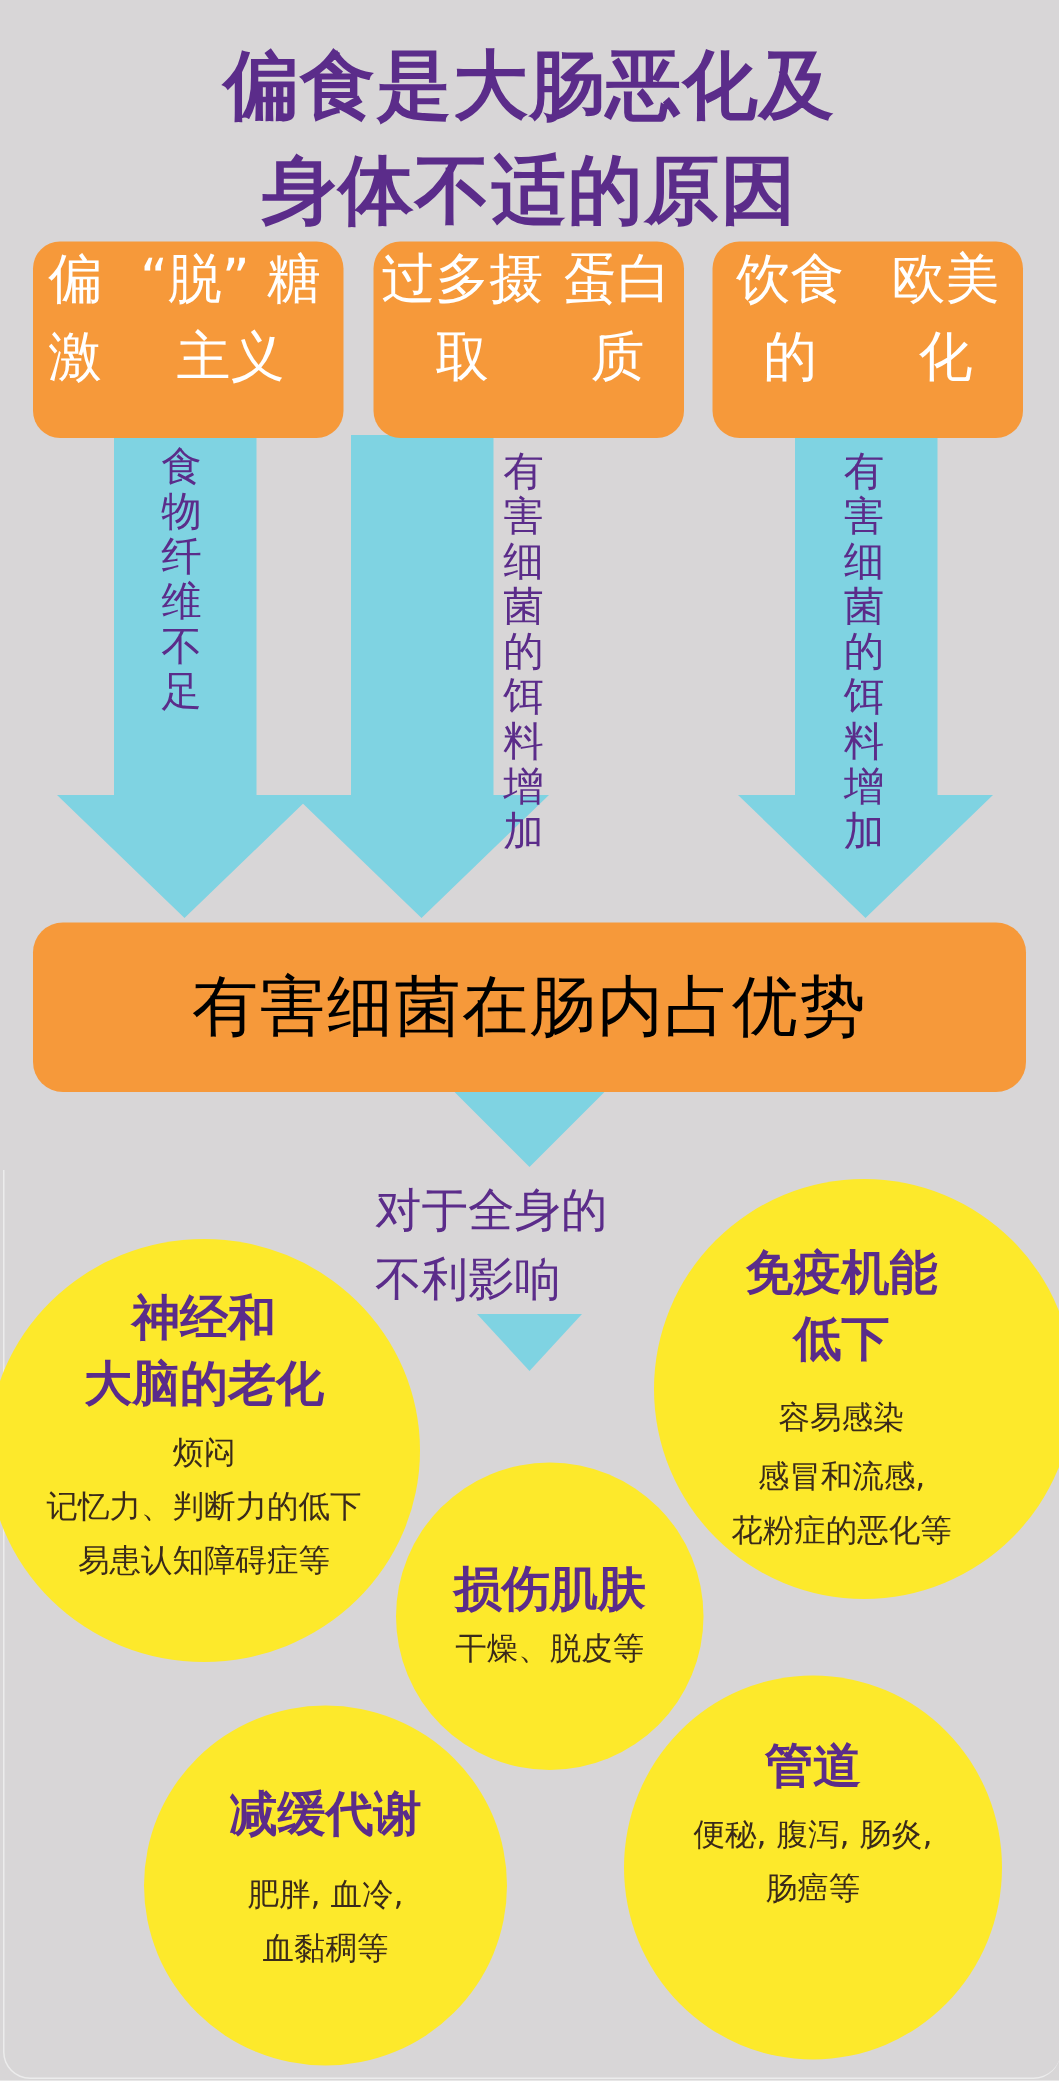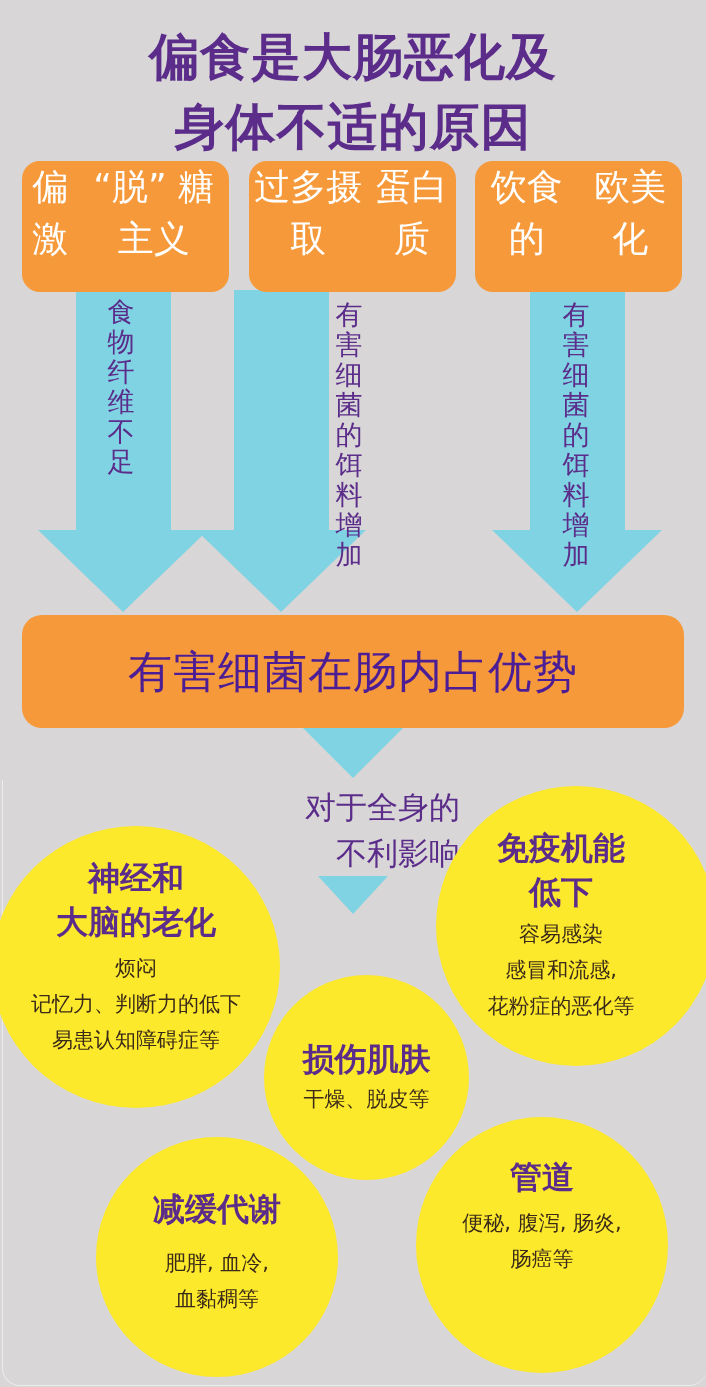--- a/index.html
+++ b/index.html
@@ -33,25 +33,25 @@
   }
   .arrow { position: absolute; }
   .arrow svg { display: block; }
   .arrow-label {
     position: absolute; color: #5b2c8a; font-size: 27px; line-height: 30px;
     width: 30px; text-align: center; word-break: break-all;
   }
   .main-box {
     position: absolute; left: 22px; top: 615px; width: 662px; height: 113px;
     background: #f6993a; border-radius: 20px;
-    color: #4c1d95; font-size: 44px; text-align: center; line-height: 113px;
+    color: #000000; font-size: 44px; text-align: center; line-height: 113px;
     letter-spacing: 1px;
   }
   .effects-label {
-    position: absolute; left: 250px; top: 784px; width: 210px; text-align: right;
+    position: absolute; left: 250px; top: 784px; width: 210px; text-align: left;
     color: #5b2c8a; font-size: 31px; line-height: 46px;
   }
   .circle {
     position: absolute; background: #fde92b; border-radius: 50%;
   }
   .circle-inner {
     position: absolute; left: 0; right: 0; text-align: center;
   }
   .c-title { color: #5b2c8a; font-weight: bold; font-size: 32px; line-height: 44px; }
   .c-desc { color: #3a2a1a; font-size: 21px; line-height: 36px; }
@@ -127,21 +127,21 @@
     <div class="c-desc" style="margin-top:6px;">烦闷</div>
     <div class="c-desc">记忆力、判断力的低下</div>
     <div class="c-desc">易患认知障碍症等</div>
   </div>
 </div>
 
 <div class="circle" style="left:436px; top:786px; width:280px; height:280px;">
   <div class="circle-inner" style="top:40px; left:-10px; right:20px;">
     <div class="c-title">免疫机能</div>
     <div class="c-title">低下</div>
-    <div class="c-desc" style="margin-top:2px;">容易感染</div>
+    <div class="c-desc" style="margin-top:16px;font-family:Liberation Mono, monospace;">容易感染</div>
     <div class="c-desc">感冒和流感,</div>
     <div class="c-desc">花粉症的恶化等</div>
   </div>
 </div>
 
 <div class="circle" style="left:264px; top:975px; width:205px; height:205px;">
   <div class="circle-inner" style="top:62px;">
     <div class="c-title">损伤肌肤</div>
     <div class="c-desc">干燥、脱皮等</div>
   </div>

